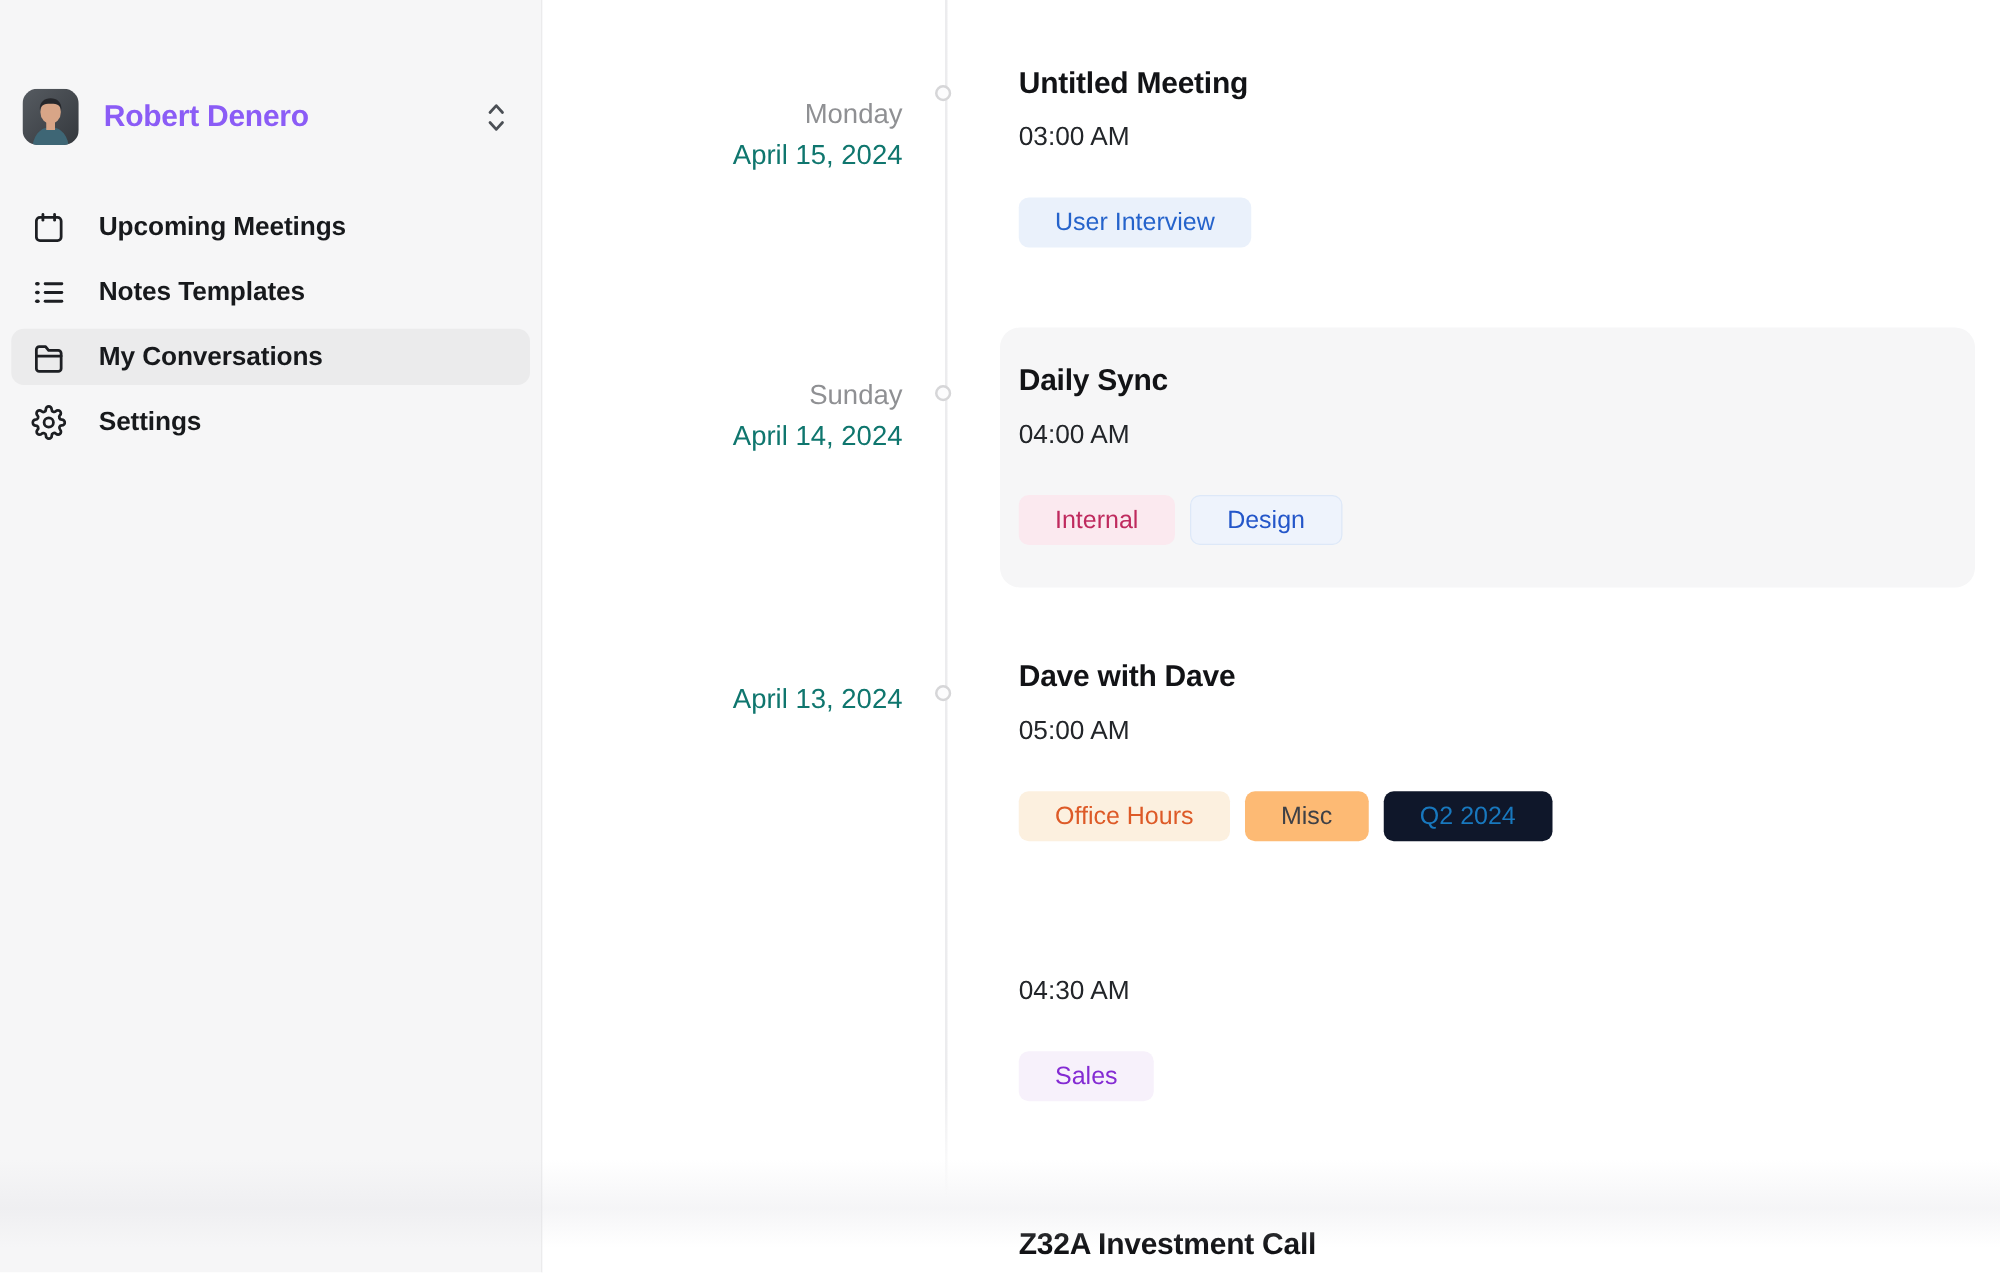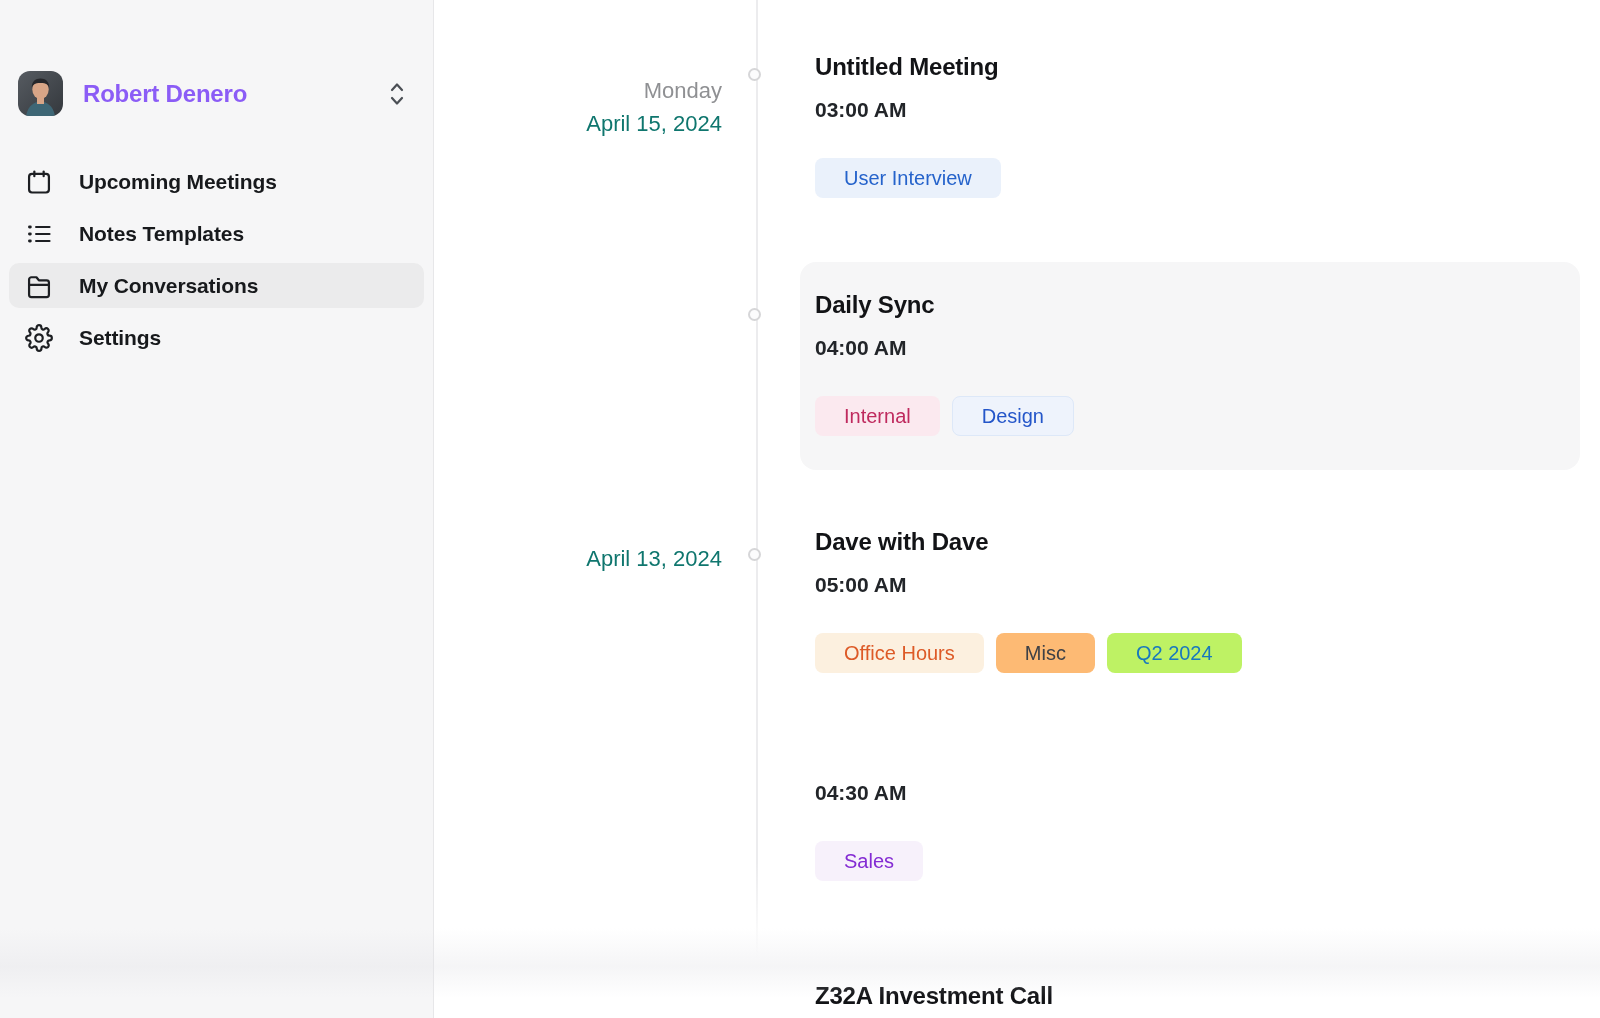--- a/index.html
+++ b/index.html
@@ -65,33 +65,33 @@
     position:absolute; left:366px; top:262px; width:780px; height:208px;
     background:#f6f6f7; border-radius:16px;
   }
 
   .meeting { position:absolute; left:381px; width:740px; cursor:pointer; }
   .m-0 { top:52px; } .m-1 { top:290px; } .m-2 { top:527px; } .m-3 { top:765px; } .m-4 { top:981px; }
   .m-title {
     font-size:24px; font-weight:700; line-height:30px; color:#121316;
     letter-spacing:-0.2px;
   }
-  .m-time { font-size:21px; line-height:26px; color:#222529; margin-top:15px; font-weight:700; }
+  .m-time { font-size:21px; line-height:26px; color:#222529; margin-top:15px; font-weight:400; }
   .m-tags { display:flex; align-items:center; gap:12px; margin-top:35px; }
   .tag {
     display:inline-flex; align-items:center; height:40px; padding:0 29px;
     border-radius:8px; font-size:20px; font-weight:500; white-space:nowrap;
     cursor:pointer;
   }
   .tag.blue    { background:#eaf1fb; color:#2563cb; }
   .tag.blue-bordered { background:#eef3fc; color:#2456c9; border:1px solid #dde8f8; }
   .tag.pink    { background:#fbe9ef; color:#bf2a5e; }
   .tag.orange  { background:#fcf0df; color:#dd5a27; }
   .tag.gray    { background:#fdba74; color:#3e4046; }
-  .tag.cyan    { background:#bef264; color:#1878be; }
+  .tag.cyan    { background:#0f172a; color:#1878be; }
   .tag.purple  { background:#f7f1fb; color:#842bd3; }
 
   .bottom-fade {
     position:absolute; left:0; right:0; top:928px; height:70px;
     background:linear-gradient(180deg, rgba(233,233,236,0) 0%, rgba(224,224,229,0.32) 55%, rgba(255,255,255,0) 100%);
     pointer-events:none;
   }
 </style>
 </head>
 <body>
@@ -164,20 +164,24 @@
   </aside>
 
   <main class="main">
 
     <div class="tline"></div>
 
     <div class="dategroup dg-0">
       <div class="dg-day">Monday</div>
       <div class="dg-date">April 15, 2024</div>
     </div>
+    <div class="dategroup dg-1">
+      <div class="dg-day">Sunday</div>
+      <div class="dg-date">April 14, 2024</div>
+    </div>
     <div class="dategroup dg-2">
       <div class="dg-date">April 13, 2024</div>
     </div>
 
     <span class="tdot dot-0"></span>
     <span class="tdot dot-1"></span>
     <span class="tdot dot-2"></span>
 
     <div class="daily-card"></div>
 

